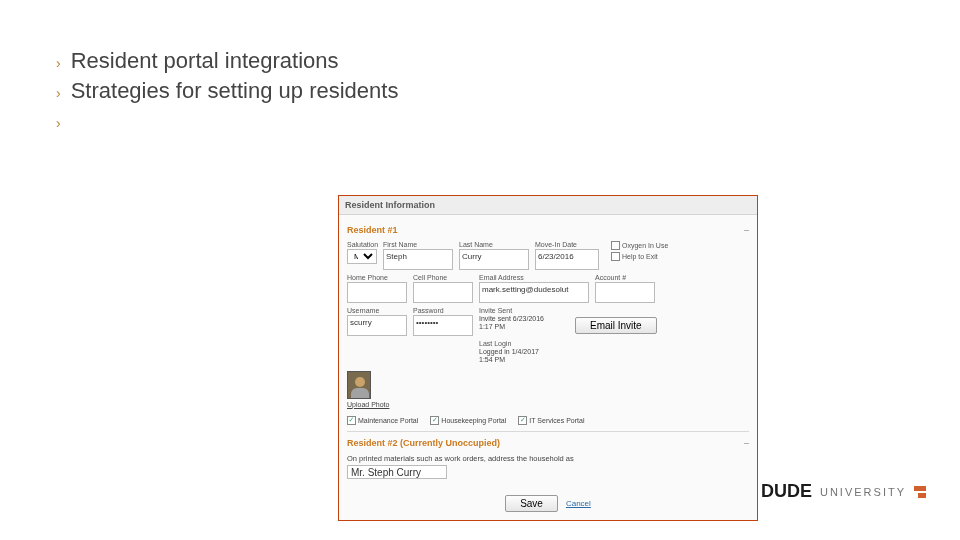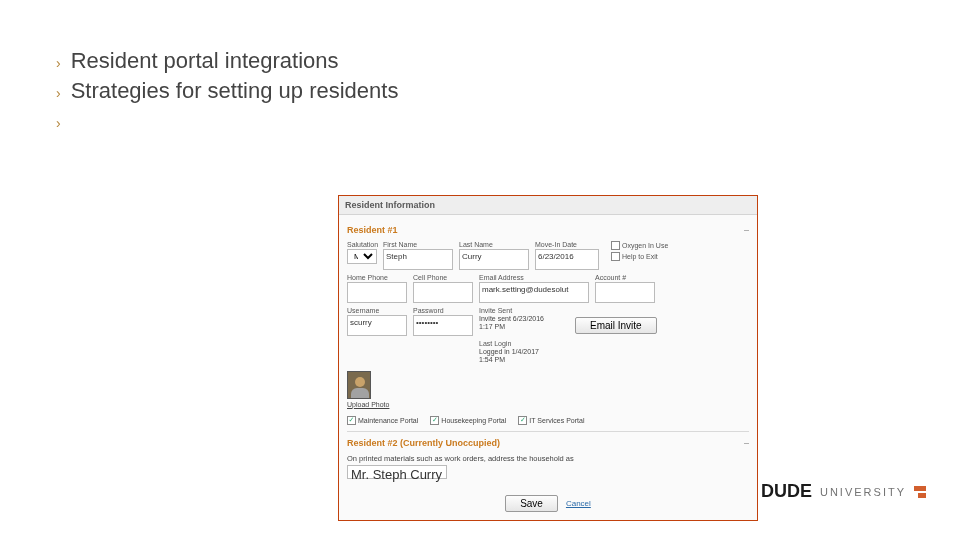--- a/index.html
+++ b/index.html
@@ -25,21 +25,21 @@
   .check-row { display: flex; align-items: center; gap: 2px; }
   .cb { width: 9px; height: 9px; border: 1px solid #888; background: #fff; display: inline-flex; align-items: center; justify-content: center; font-size: 7px; color: #3a7; }
   .photo-block { display: flex; flex-direction: column; align-items: flex-start; gap: 2px; margin-top: 6px; }
   .photo { width: 24px; height: 28px; background: #7a6a4d; border: 1px solid #555; position: relative; }
   .photo::before { content:""; position:absolute; top:5px; left:7px; width:10px; height:10px; background:#c9a36a; border-radius:50%; }
   .photo::after { content:""; position:absolute; bottom:0; left:3px; width:18px; height:10px; background:#a2a2a2; border-radius:6px 6px 0 0; }
   .upload-link { font-size: 7px; color: #444; text-decoration: underline; }
   .portals { display: flex; gap: 12px; margin-top: 8px; font-size: 7px; color: #444; }
   .hr { border-top: 1px solid #d9d9d9; margin: 6px 0; }
   .household { font-size: 7.5px; color: #444; margin: 4px 0 2px 0; }
-  .household-box { border: 1px solid #bbb; background: #fff; width: 100px; height: 14px; font-size: 13px; padding: 1px 3px; }
+  .household-box { border: 1px solid #bbb; background: #fff; width: 100px; height: 14px; font-size: 10px; padding: 1px 3px; }
   .footer-btns { display: flex; gap: 8px; justify-content: center; margin-top: 16px; font-size: 8px; }
   .footer-btns .cancel { color: #2a6aa8; text-decoration: underline; align-self: center; }
   .logo { position: absolute; right: 34px; bottom: 38px; display: flex; align-items: center; gap: 8px; }
   .logo .dude { font-weight: 900; font-size: 18px; color: #1b1b1b; letter-spacing: 0px; }
   .logo .univ { font-weight: 300; font-size: 11px; color: #737373; letter-spacing: 2px; }
   .logo .mark { display: flex; flex-direction: column; gap: 2px; }
   .logo .mark span { width: 12px; height: 5px; background: #d25f2e; display: block; }
   .logo .mark span:nth-child(2){ width: 8px; margin-left: 4px;}
 </style>
 </head>

